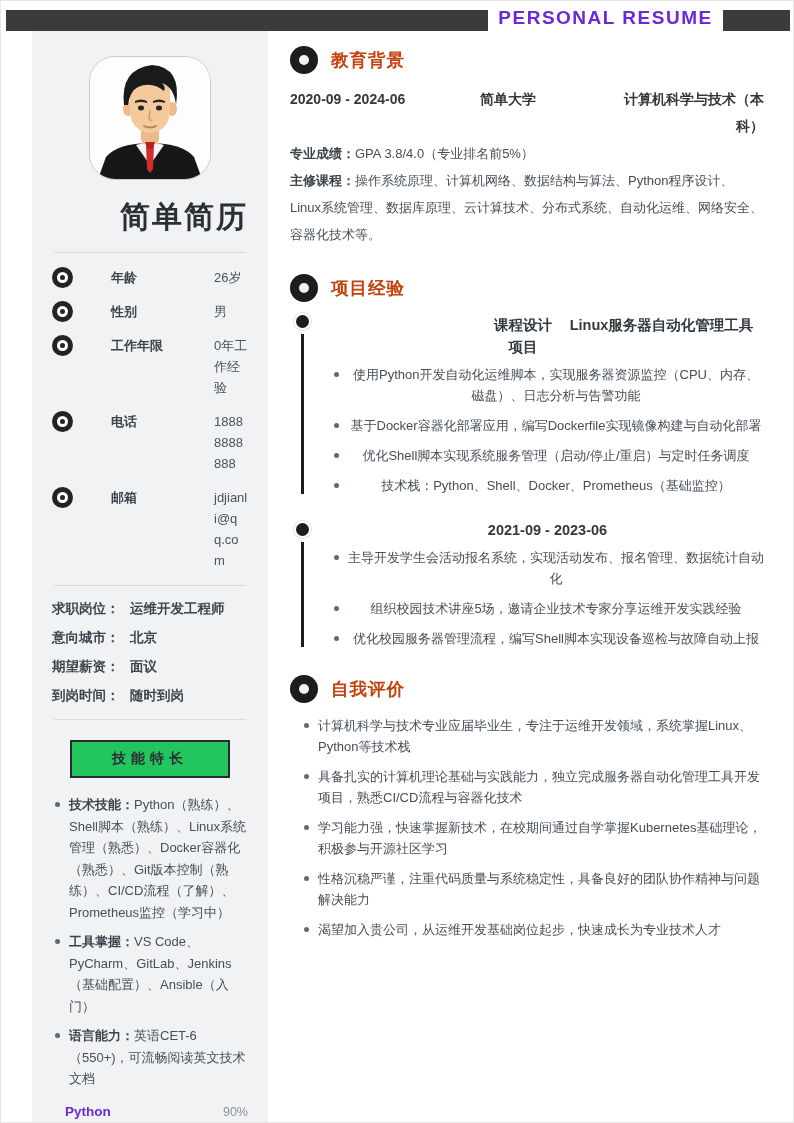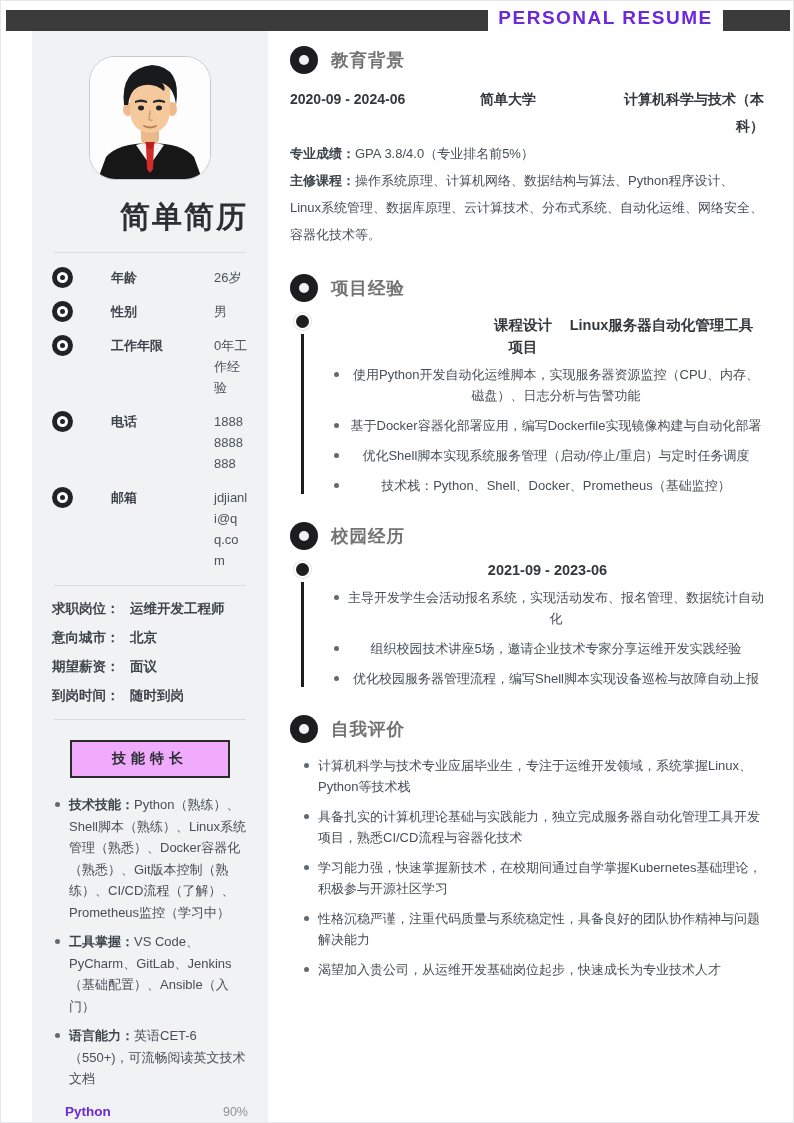--- a/index.html
+++ b/index.html
@@ -55,21 +55,21 @@
   .info-label { width:75px; font-size:13px; font-weight:bold; color:#3d444b; line-height:21px; }
   .info-value { flex:1; font-size:13px; color:#4a525a; line-height:21px; word-break:break-all; }
 
   .job-row { display:flex; margin-bottom:11px;align-items:center; }
   .job-label { width:78px; font-size:13.5px; font-weight:bold; color:#3d444b; }
   .job-value { flex:1; font-size:13.5px; font-weight:bold; color:#3d444b; }
 
   .skillbox {
     width:160px; margin:20px auto 16px auto; border:2px solid #2b2b2b;
     padding:8px 0; text-align:center; font-size:14px; font-weight:bold;
-    letter-spacing:5px; color:#2b2f33; background:#f0abfc;
+    letter-spacing:5px; color:#2b2f33; background:#22c55e;
   }
 
   ul.blist { list-style:none; }
   ul.blist li {
     position:relative; padding-left:17px; font-size:13px; line-height:21.5px;
     margin-bottom:8px; color:#474e56;
   }
   ul.blist li::before {
     content:""; position:absolute; left:3px; top:8px; width:5px; height:5px;
     border-radius:50%; background:#5f6a73;
@@ -94,21 +94,21 @@
   .section { margin-bottom:26px; }
   .section-header { display:flex; align-items:center; margin-bottom:12px; }
   .sec-icon {
     width:28px; height:28px; border-radius:50%; background:#1d1d1f;
     position:relative; margin-right:13px; flex:0 0 28px;
   }
   .sec-icon::after {
     content:""; position:absolute; left:9px; top:9px; width:10px; height:10px;
     border-radius:50%; background:#f2f2f2;
   }
-  .sec-title { font-size:17.5px; font-weight:bold; color:#737373; letter-spacing:1px; }
+  .sec-title { font-size:17.5px; font-weight:bold; color:#c2410c; letter-spacing:1px; }
 
   .edu-row {
     display:flex; font-size:14px; font-weight:bold; color:#33383d; line-height:27px;
   }
   .edu-date { width:190px; }
   .edu-school { width:120px; }
   .edu-major { flex:1; text-align:right; }
   .edu-line { font-size:13px; line-height:27px; color:#474e56; }
 
   .timeline { position:relative; padding-left:41px; margin-top:12px;text-align:center; }
@@ -339,24 +339,20 @@
 
           <li>优化Shell脚本实现系统服务管理（启动/停止/重启）与定时任务调度</li>
 
           <li>技术栈：Python、Shell、Docker、Prometheus（基础监控）</li>
 
       </ul>
     </div>
   </div>
 
   <div class="section">
-    <div class="section-header">
-      <span class="sec-icon"></span>
-      <span class="sec-title">校园经历</span>
-    </div>
     <div class="timeline">
       <span class="tl-dot"></span>
       <span class="tl-line"></span>
       <div class="tl-date">2021-09 - 2023-06</div>
       <ul class="mlist">
 
           <li>主导开发学生会活动报名系统，实现活动发布、报名管理、数据统计自动化</li>
 
           <li>组织校园技术讲座5场，邀请企业技术专家分享运维开发实践经验</li>
 

